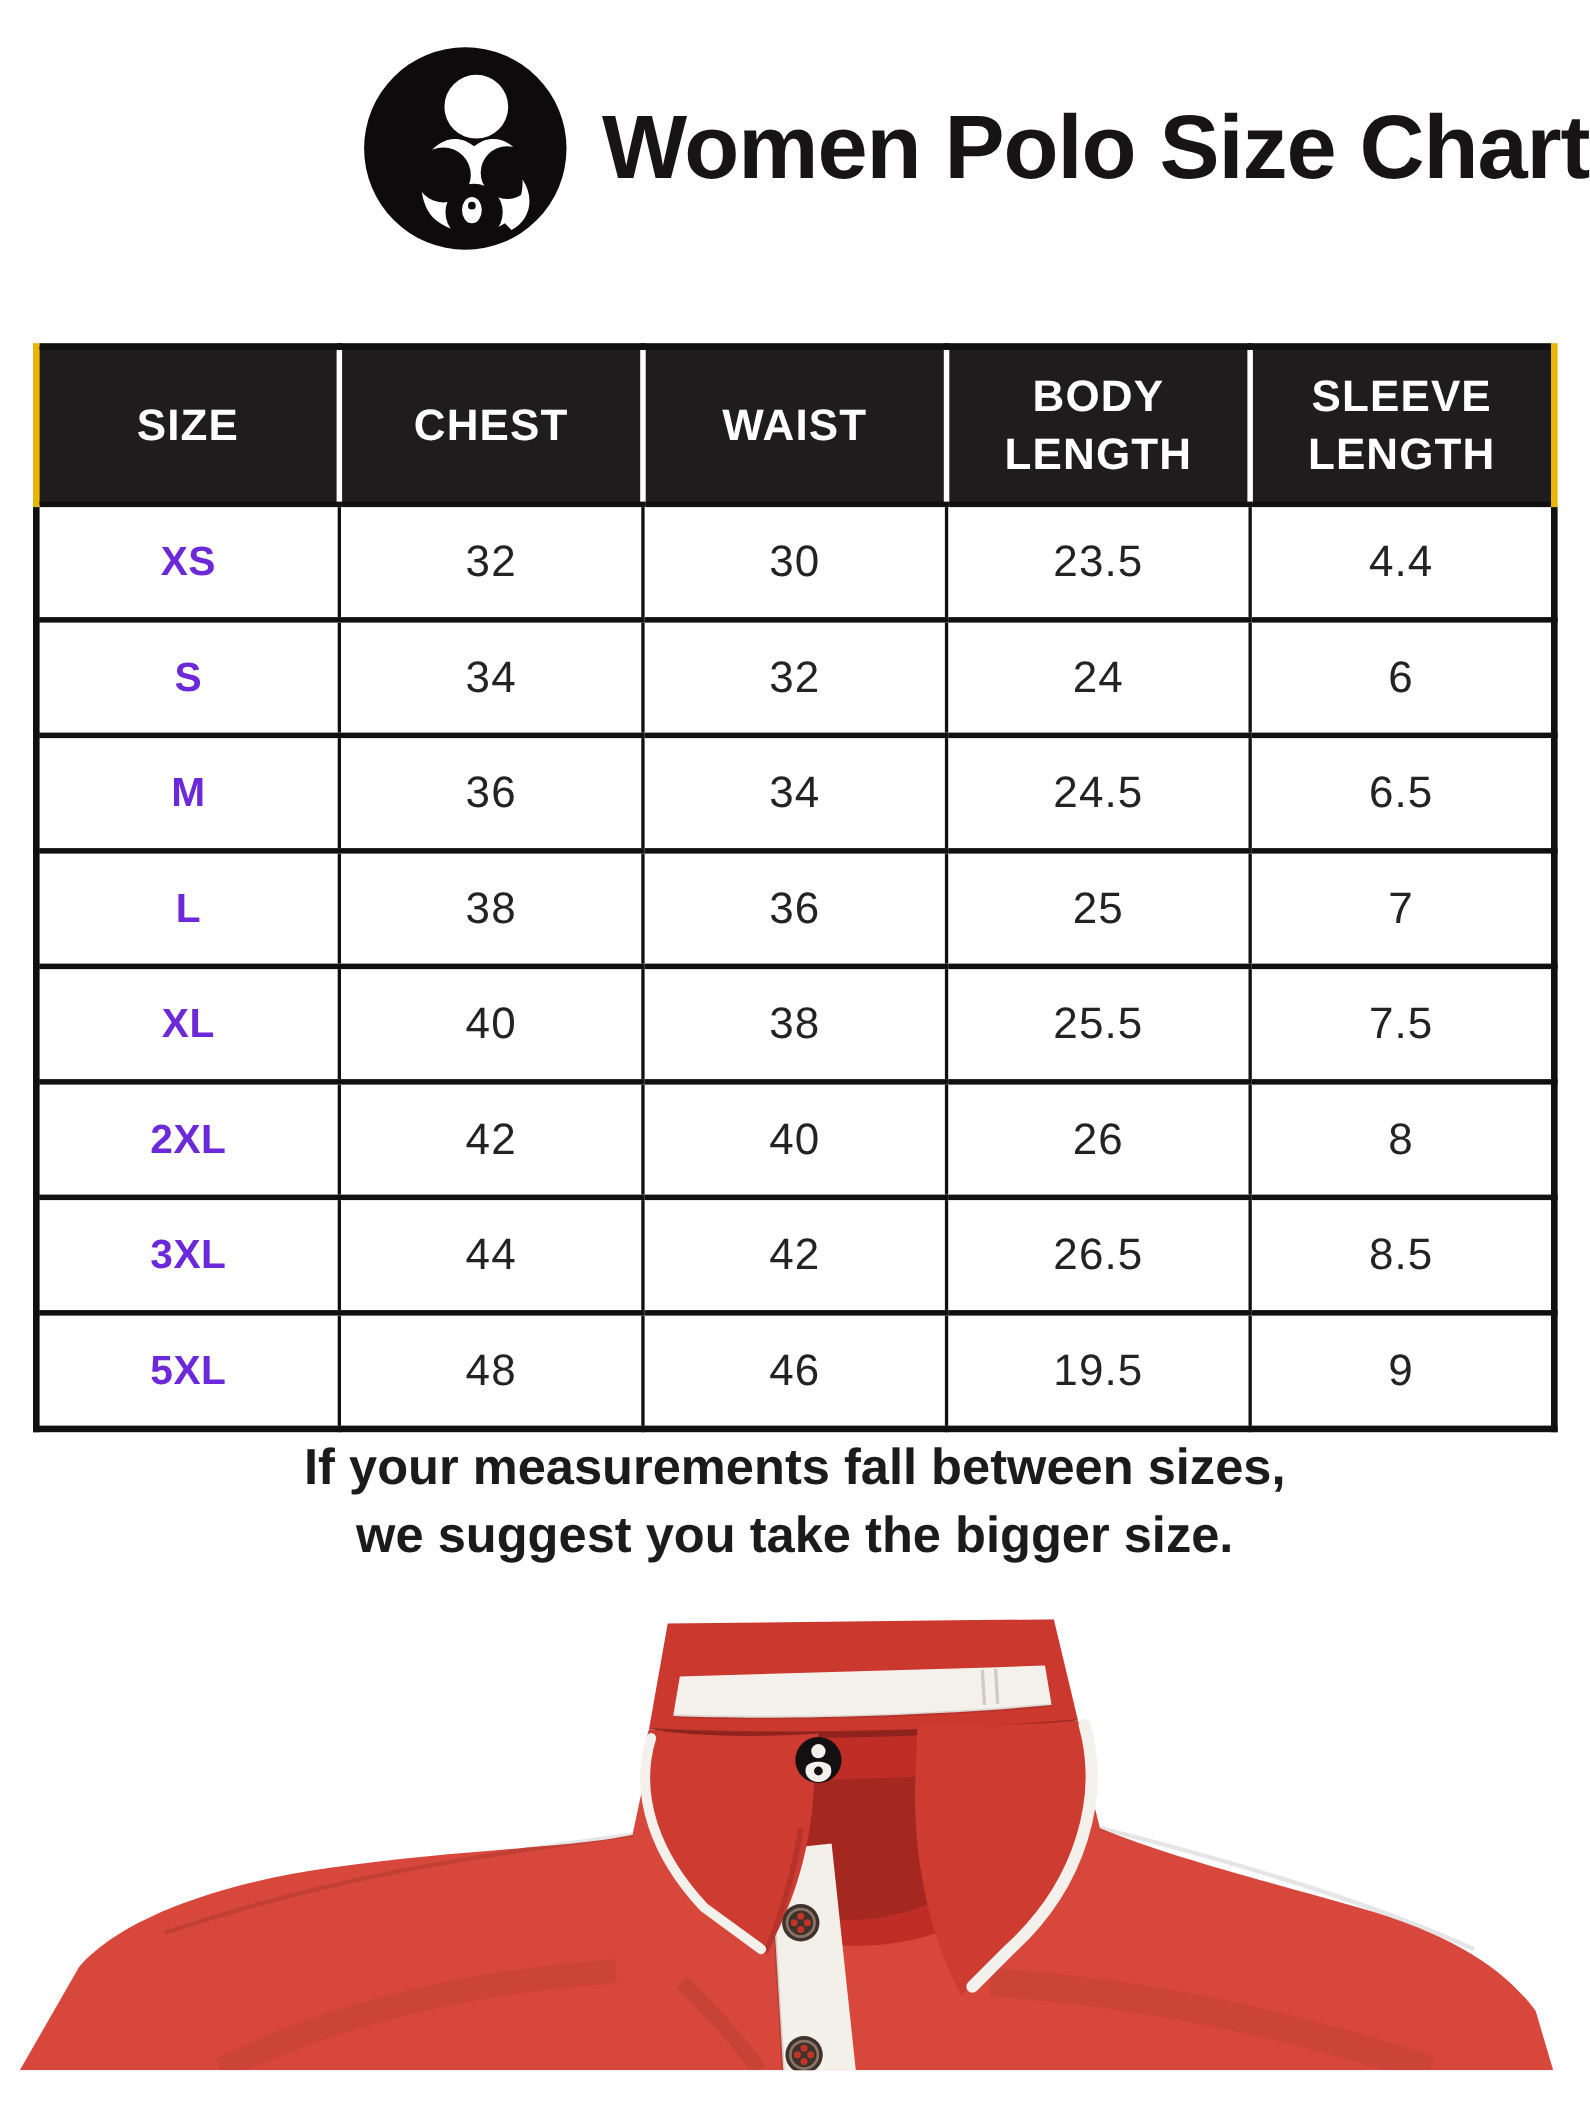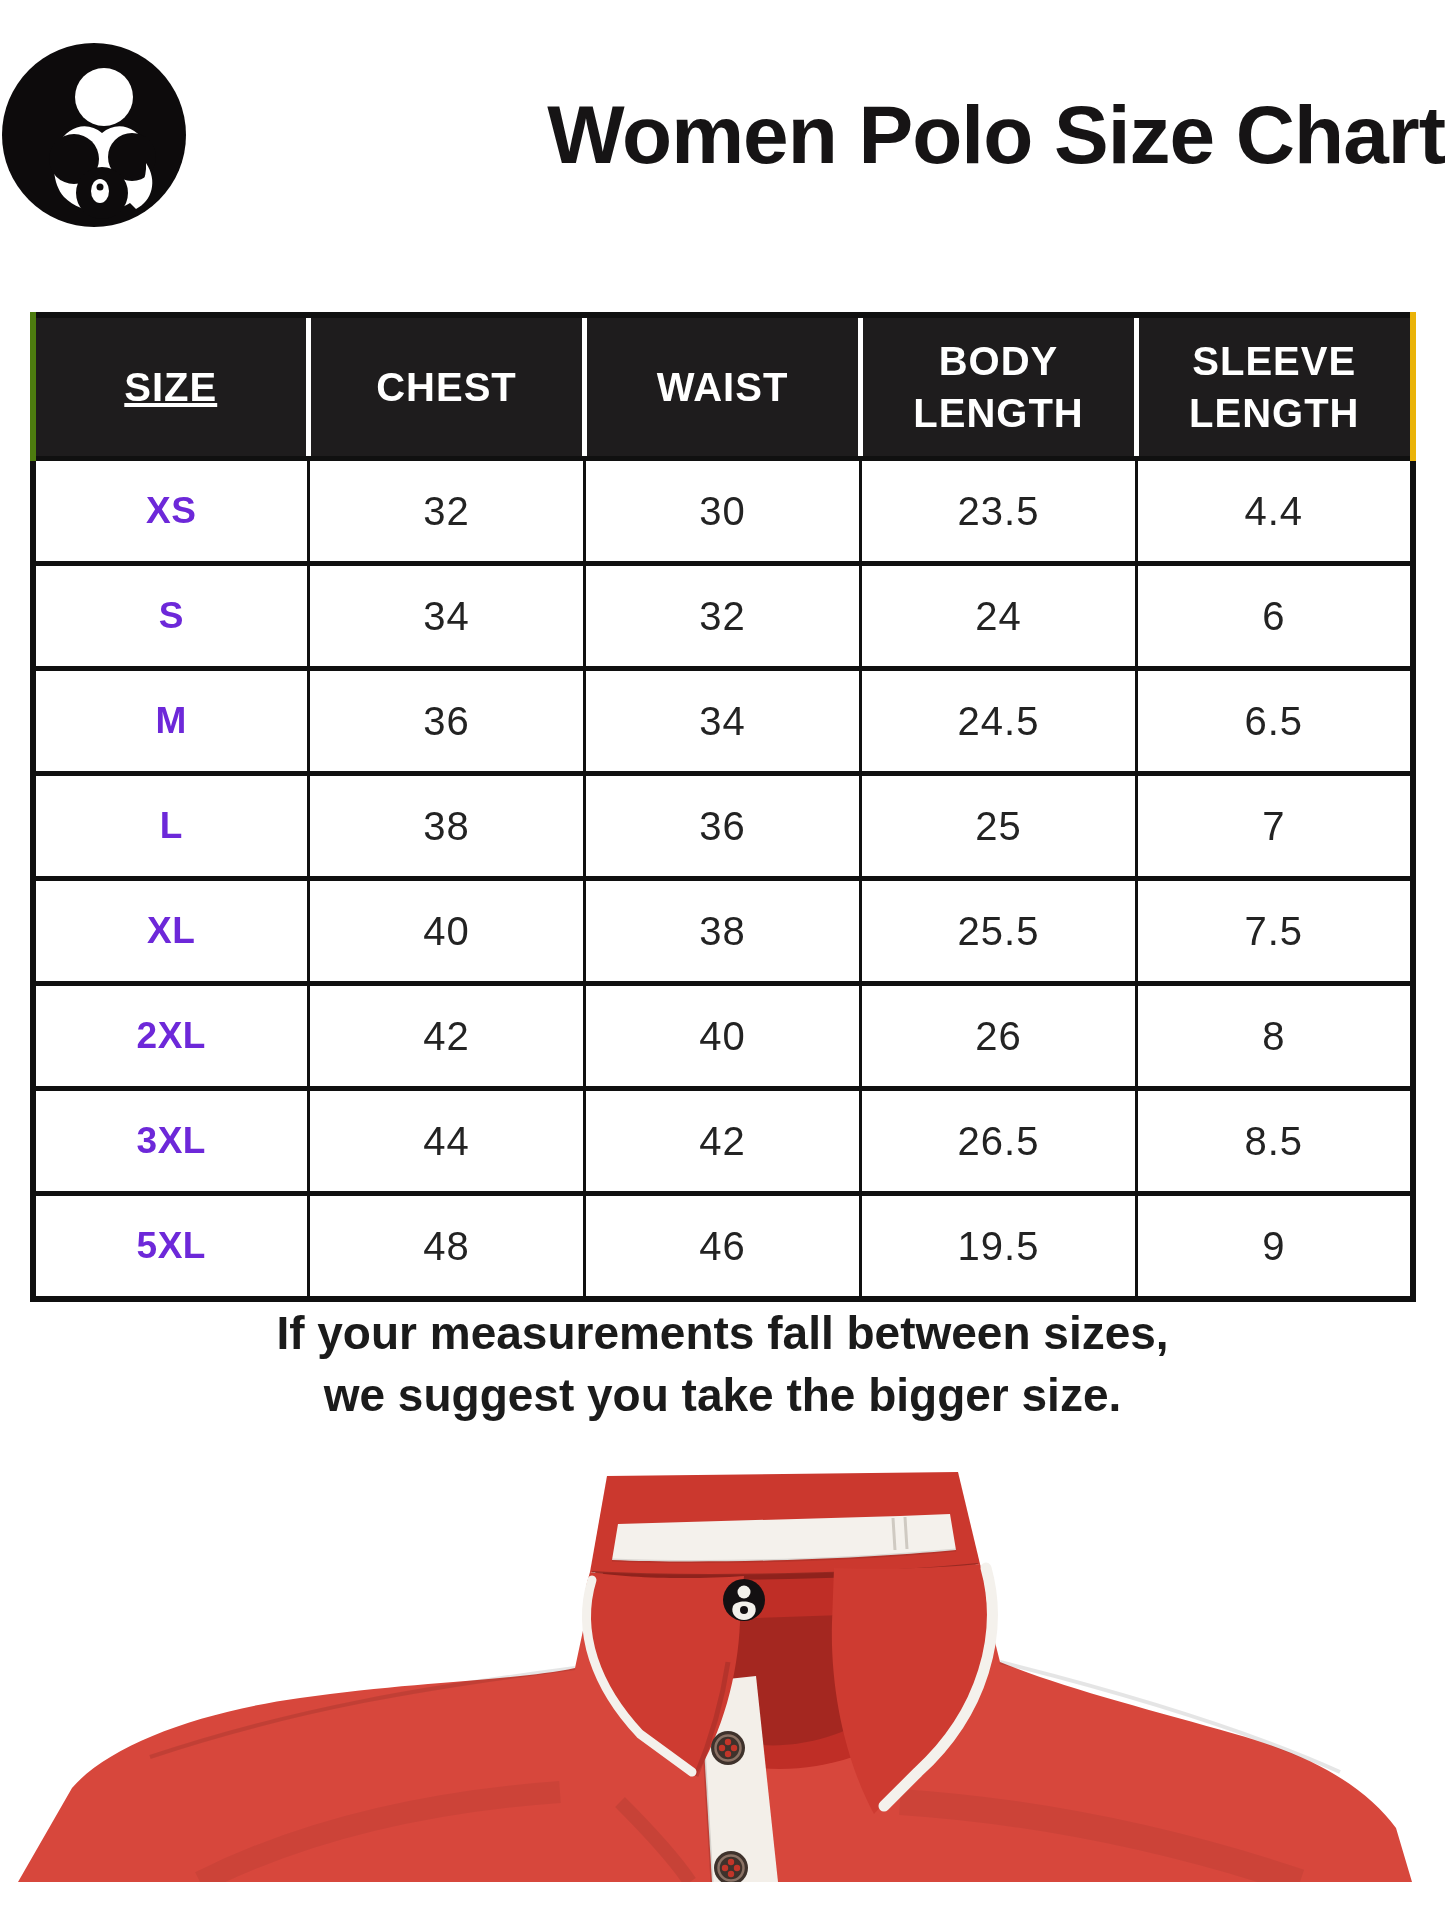--- a/index.html
+++ b/index.html
@@ -12,21 +12,21 @@
     font-family: "Liberation Sans", "DejaVu Sans", sans-serif;
     color: #1c1c1c;
   }
   .page { width: 1445px; height: 1927px; position: relative; }
 
   
   .header {
     margin-top: 40px;
     display: flex;
     align-items: center;
-    justify-content: space-between;
+    justify-content: flex-end;
     gap: 30px;
     height: 190px;
   }
   .brand-logo { width: 188px; height: 188px; flex: 0 0 auto; }
   .page-title {
     font-size: 82px;
     font-weight: 800;
     letter-spacing: -1px;
     color: #161415;
     white-space: nowrap;
@@ -48,21 +48,21 @@
     letter-spacing: 1px;
     height: 138px;
     line-height: 1.3;
     border-left: 5px solid #ffffff;
     border-right: 5px solid #ffffff;
     border-bottom: 5px solid #101010;
     padding: 0 28px;
     text-align: center;
     vertical-align: middle;
   }
-  .size-table th:first-child { border-left: 6px solid #4d7c0f; text-decoration: underline; }
+  .size-table th:first-child { border-left: 6px solid #eab308; }
   .size-table th:last-child { border-right: 6px solid #eab308; }
   .size-table td {
     border: 3px solid #101010;
     border-top-width: 5px;
     border-bottom-width: 5px;
     height: 98px;
     text-align: center;
     vertical-align: middle;
     font-size: 40px;
     font-weight: 400;

